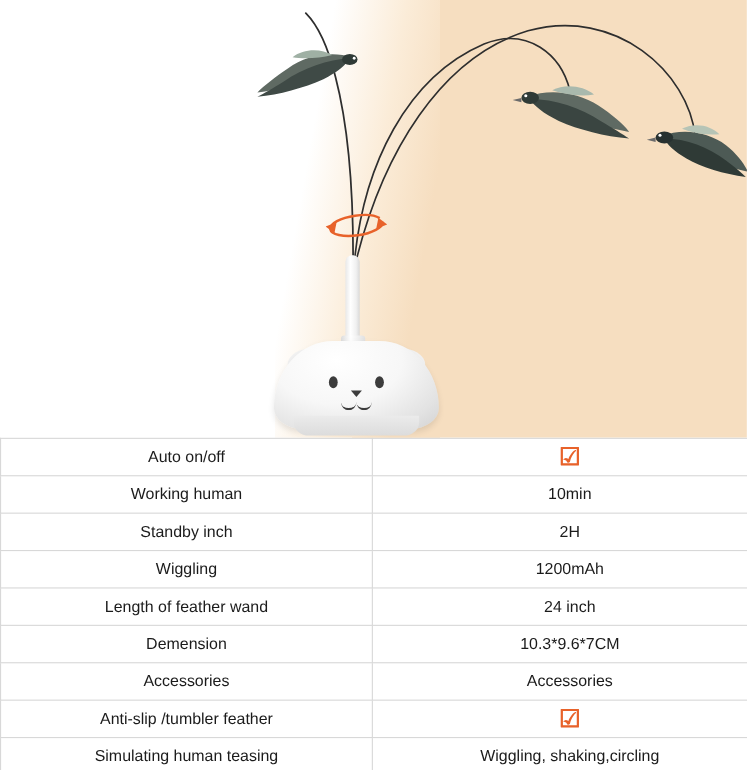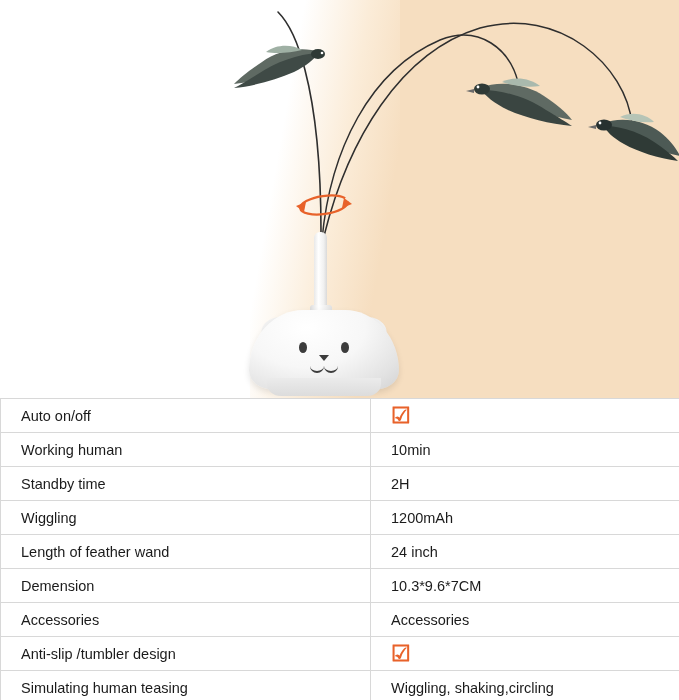--- a/index.html
+++ b/index.html
@@ -159,22 +159,23 @@
     top: 398px;
     width: 679px;
     border-collapse: collapse;
     table-layout: fixed;
   }
   .table td {
     border: 1px solid #d8d8d8;
     height: 33px;
     font-size: 14.5px;
     color: #1b1b1b;
+    text-align: center;
     vertical-align: middle;
-    padding: 0 20px;
+    padding: 0 4px;
     font-family: "Liberation Sans", sans-serif;
   }
   .table td.label { width: 329px; }
   .table td.value { width: 350px; }
   .check {
     display: inline-block;
     line-height: 1;
     font-size: 22px;
     color: #e8622a;
     font-weight: bold;
@@ -255,41 +256,41 @@
         <td class="label">Auto on/off</td>
         <td class="value">
           <span class="check">☑</span>
         </td>
       </tr>
       <tr>
         <td class="label">Working human</td>
         <td class="value">10min</td>
       </tr>
       <tr>
-        <td class="label">Standby time</td>
+        <td class="label">Standby inch</td>
         <td class="value">2H</td>
       </tr>
       <tr>
         <td class="label">Wiggling</td>
         <td class="value">1200mAh</td>
       </tr>
       <tr>
         <td class="label">Length of feather wand</td>
         <td class="value">24 inch</td>
       </tr>
       <tr>
         <td class="label">Demension</td>
         <td class="value">10.3*9.6*7CM</td>
       </tr>
       <tr>
         <td class="label">Accessories</td>
         <td class="value">Accessories</td>
       </tr>
       <tr>
-        <td class="label">Anti-slip /tumbler design</td>
+        <td class="label">Anti-slip /tumbler feather</td>
         <td class="value">
           <span class="check">☑</span>
         </td>
       </tr>
       <tr>
         <td class="label">Simulating human teasing</td>
         <td class="value">Wiggling, shaking,circling</td>
       </tr>
     </tbody>
   </table>

